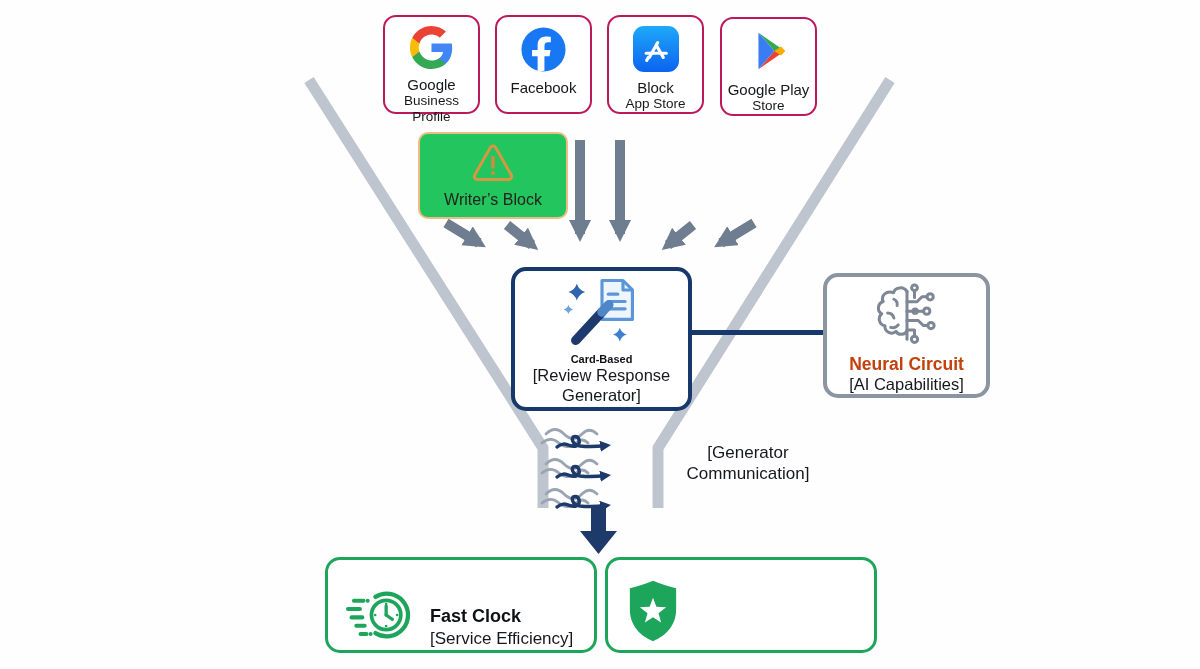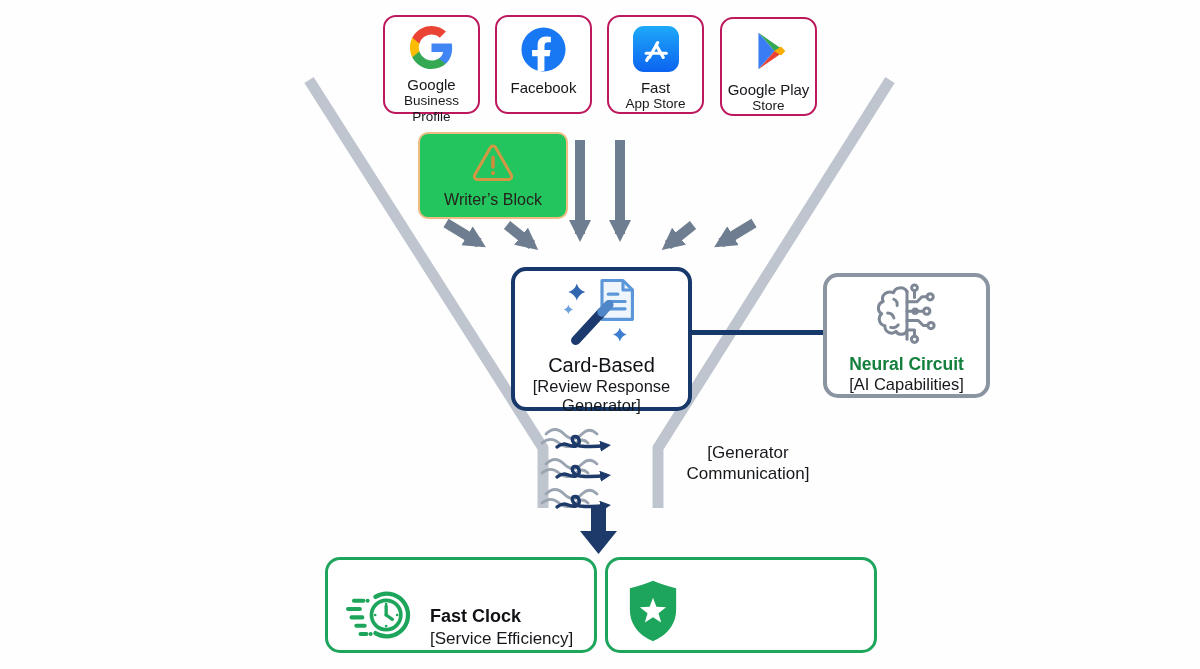--- a/index.html
+++ b/index.html
@@ -13,26 +13,26 @@
   .pbox .icn{height:50px;display:flex;align-items:center;justify-content:center;}
   .pbox .l1{font-size:15px;line-height:1.15;margin-top:5px;text-align:center;color:#15171a;}
   .pbox .l2{font-size:13.5px;line-height:1.15;text-align:center;color:#15171a;}
   
   .wbox{width:150px;height:87px;background:#22c55e;border:2px solid #eebd84;border-radius:10px;
         display:flex;flex-direction:column;align-items:center;justify-content:center;}
   .wbox .wl{font-size:16px;color:#26221c;margin-top:3px;}
   
   .cbox{width:181px;height:144px;border:4px solid #17386b;border-radius:15px;
         display:flex;flex-direction:column;align-items:center;padding-top:4px;}
-  .cbox .t{font-weight:normal;font-size:20px;color:#0f1115;line-height:1.2;}
+  .cbox .t{font-weight:bold;font-size:11px;color:#0f1115;line-height:1.2;}
   .cbox .s{font-size:16.5px;color:#16181c;line-height:1.18;text-align:center;}
   
   .nbox{width:167px;height:125px;border:4px solid #8b94a1;border-radius:15px;
         display:flex;flex-direction:column;align-items:center;padding-top:6px;}
-  .nbox .t{font-weight:bold;font-size:17.5px;color:#15803d;margin-top:2px;}
+  .nbox .t{font-weight:bold;font-size:17.5px;color:#c2410c;margin-top:2px;}
   .nbox .s{font-size:16.5px;color:#16181c;}
   
   .gbox{width:272px;height:96px;border:3.5px solid #1ea55c;border-radius:15px;
         display:flex;align-items:flex-end;padding-left:15px;gap:15px;}
   .gbox .txt .t{font-weight:bold;font-size:18px;color:#0f1115;line-height:1.3;}
   .gbox .txt .s{font-size:17px;color:#16181c;line-height:1.3;}
   
   .flow{position:absolute;left:672px;top:443px;width:152px;text-align:center;z-index:2;
         font-size:17px;line-height:1.23;color:#16181c;}
 </style>
@@ -124,21 +124,21 @@
       <svg viewBox="0 0 48 48" width="46" height="46">
         <rect width="48" height="48" rx="11.5" fill="url(#asgrad)"></rect>
         <g stroke="#fff" stroke-width="3.3" stroke-linecap="round" fill="none">
           <path d="M17 32.8 L24.3 20 L31.6 32.8"></path>
           <path d="M24.3 20 l1.5 -2.7"></path>
           <path d="M13.8 28.4 h20.9"></path>
           <path d="M14.3 35.9 l1.7 -3"></path>
         </g>
       </svg>
     </span>
-    <div class="l1">Fast</div>
+    <div class="l1">Block</div>
     <div class="l2">App Store</div>
   </div>
 
   <div class="box pbox" style="left:720px;top:17px;">
     <span class="icn">
       <svg viewBox="0 0 48 48" width="46" height="46">
         <polygon points="13,5 40.5,24 29.5,24" fill="#34A853"></polygon>
         <polygon points="13,43 40.5,24 29.5,24" fill="#EA4335"></polygon>
         <polygon points="13,5 13,43 29.5,24" fill="#3A7CF3"></polygon>
         <polygon points="29.5,24 36.6,19.4 40.9,24 36.6,28.6" fill="#F9AB00"></polygon>

